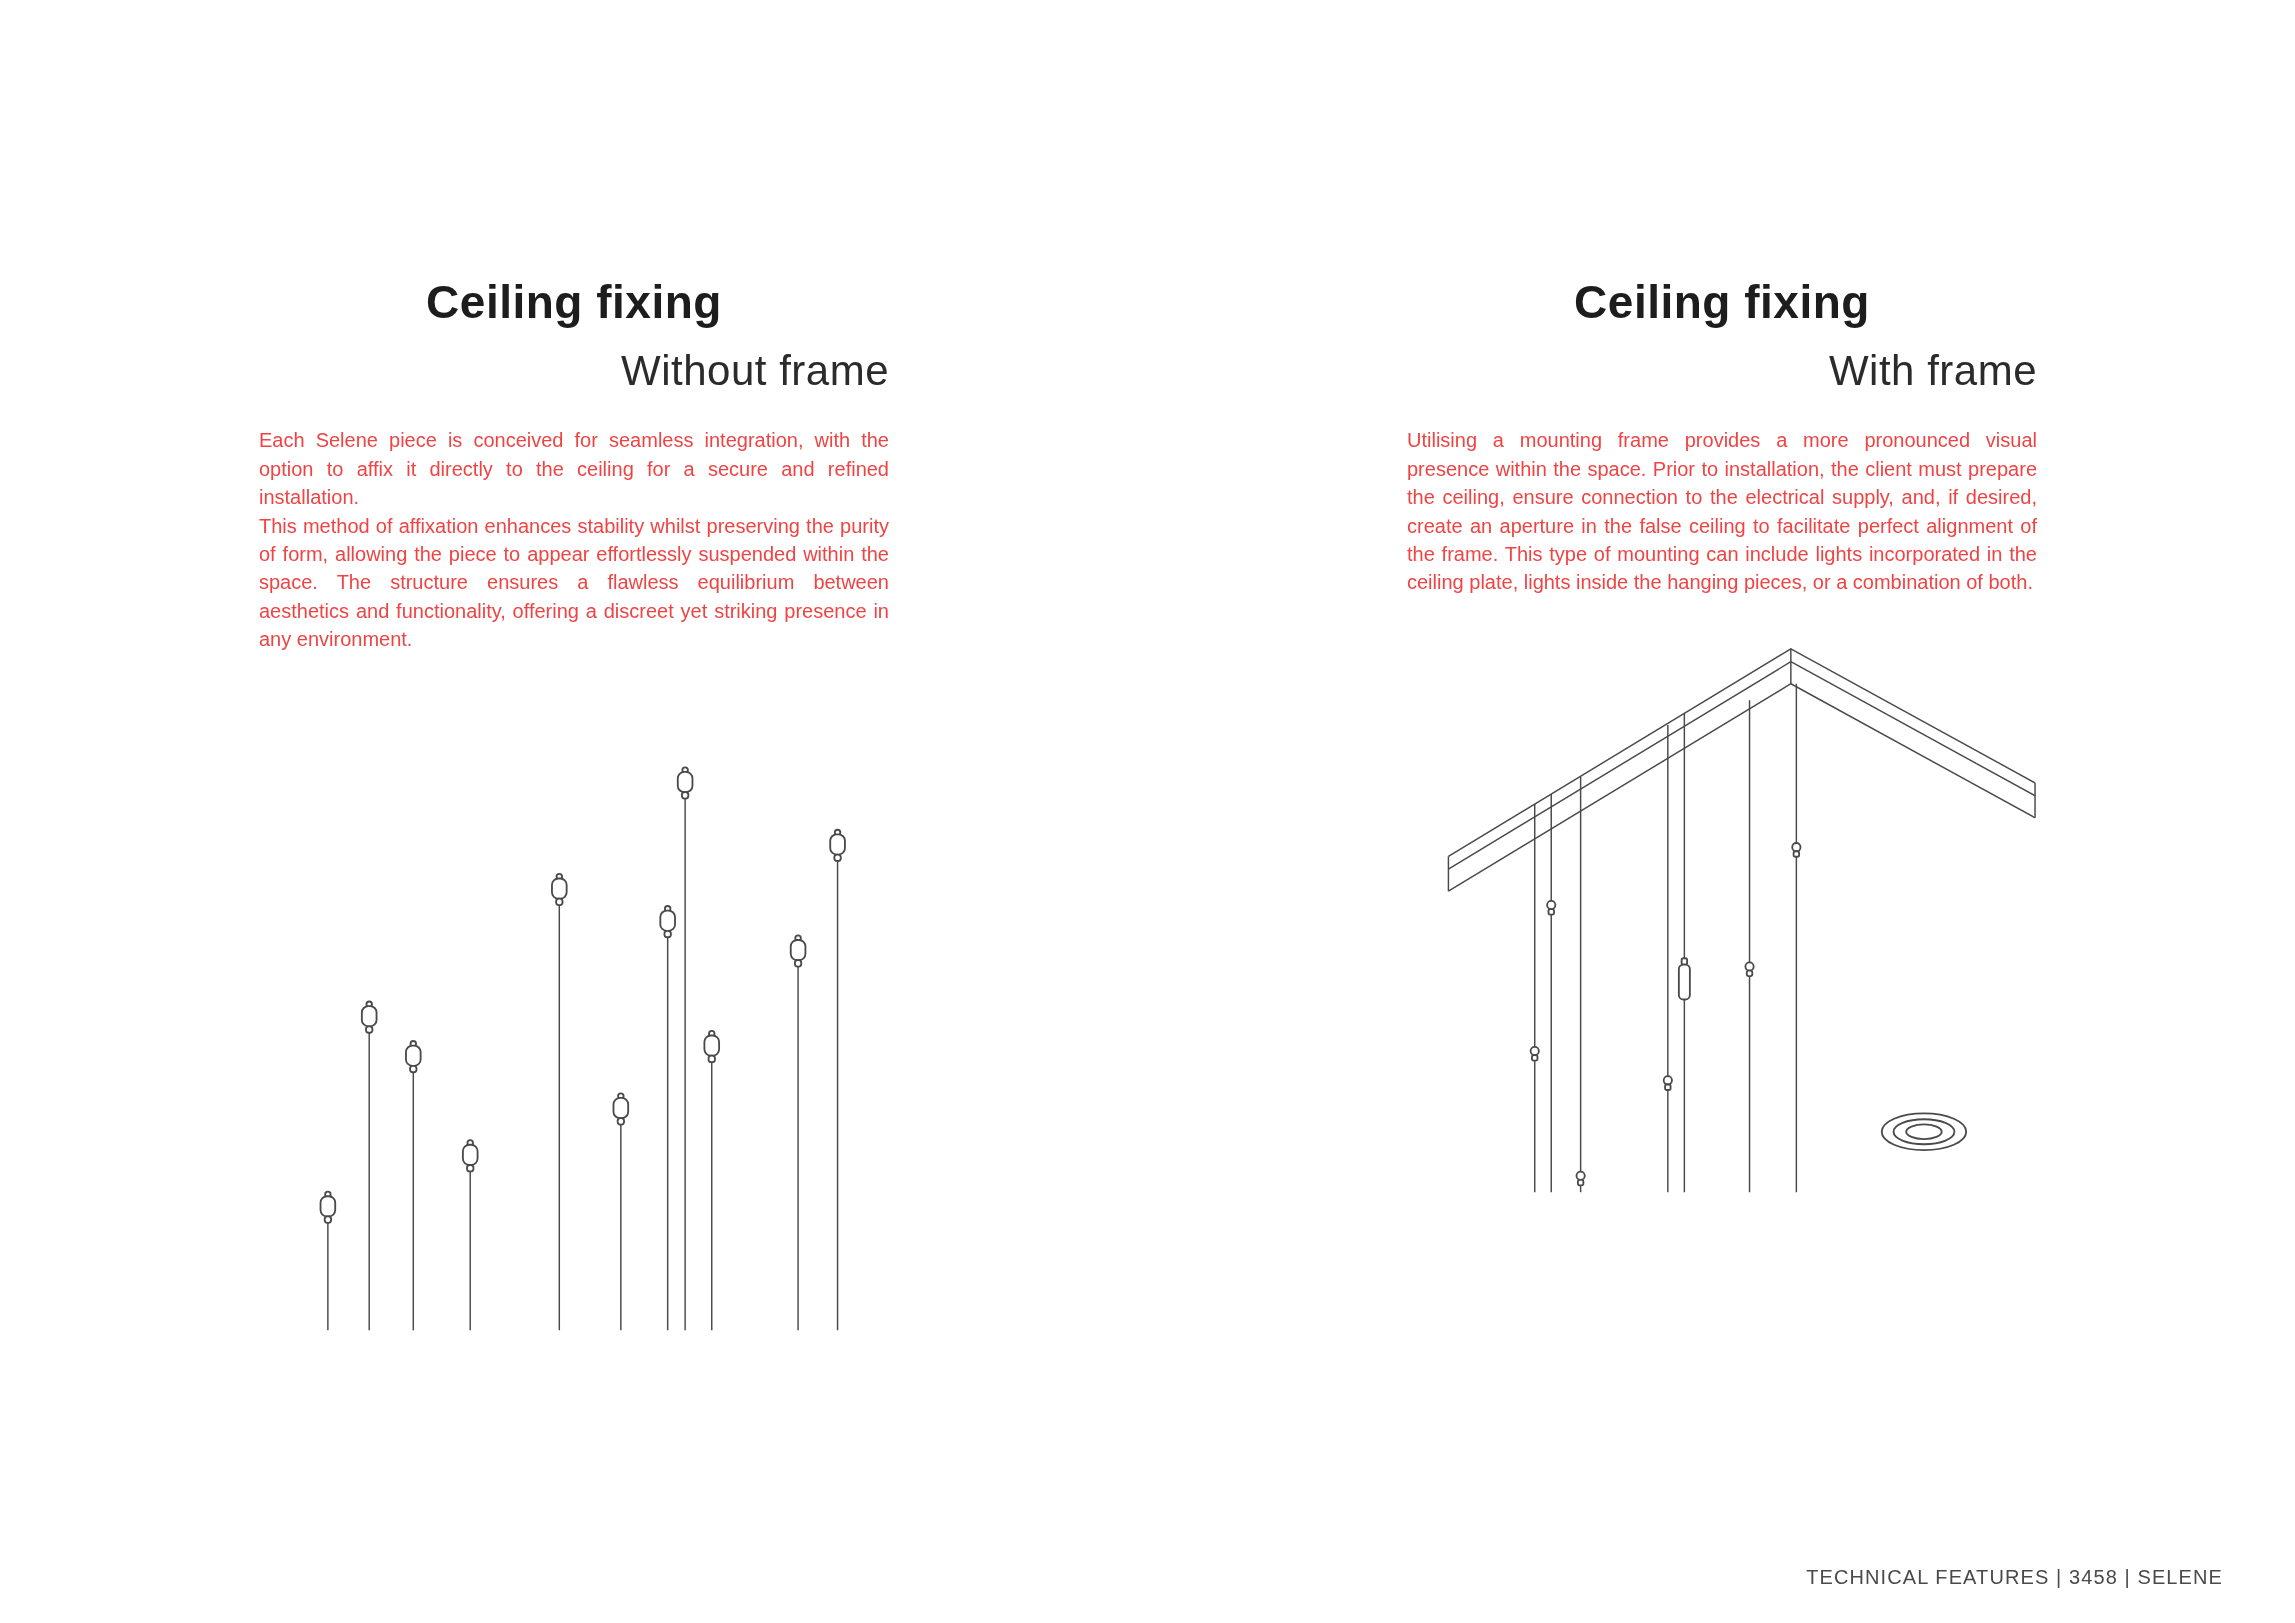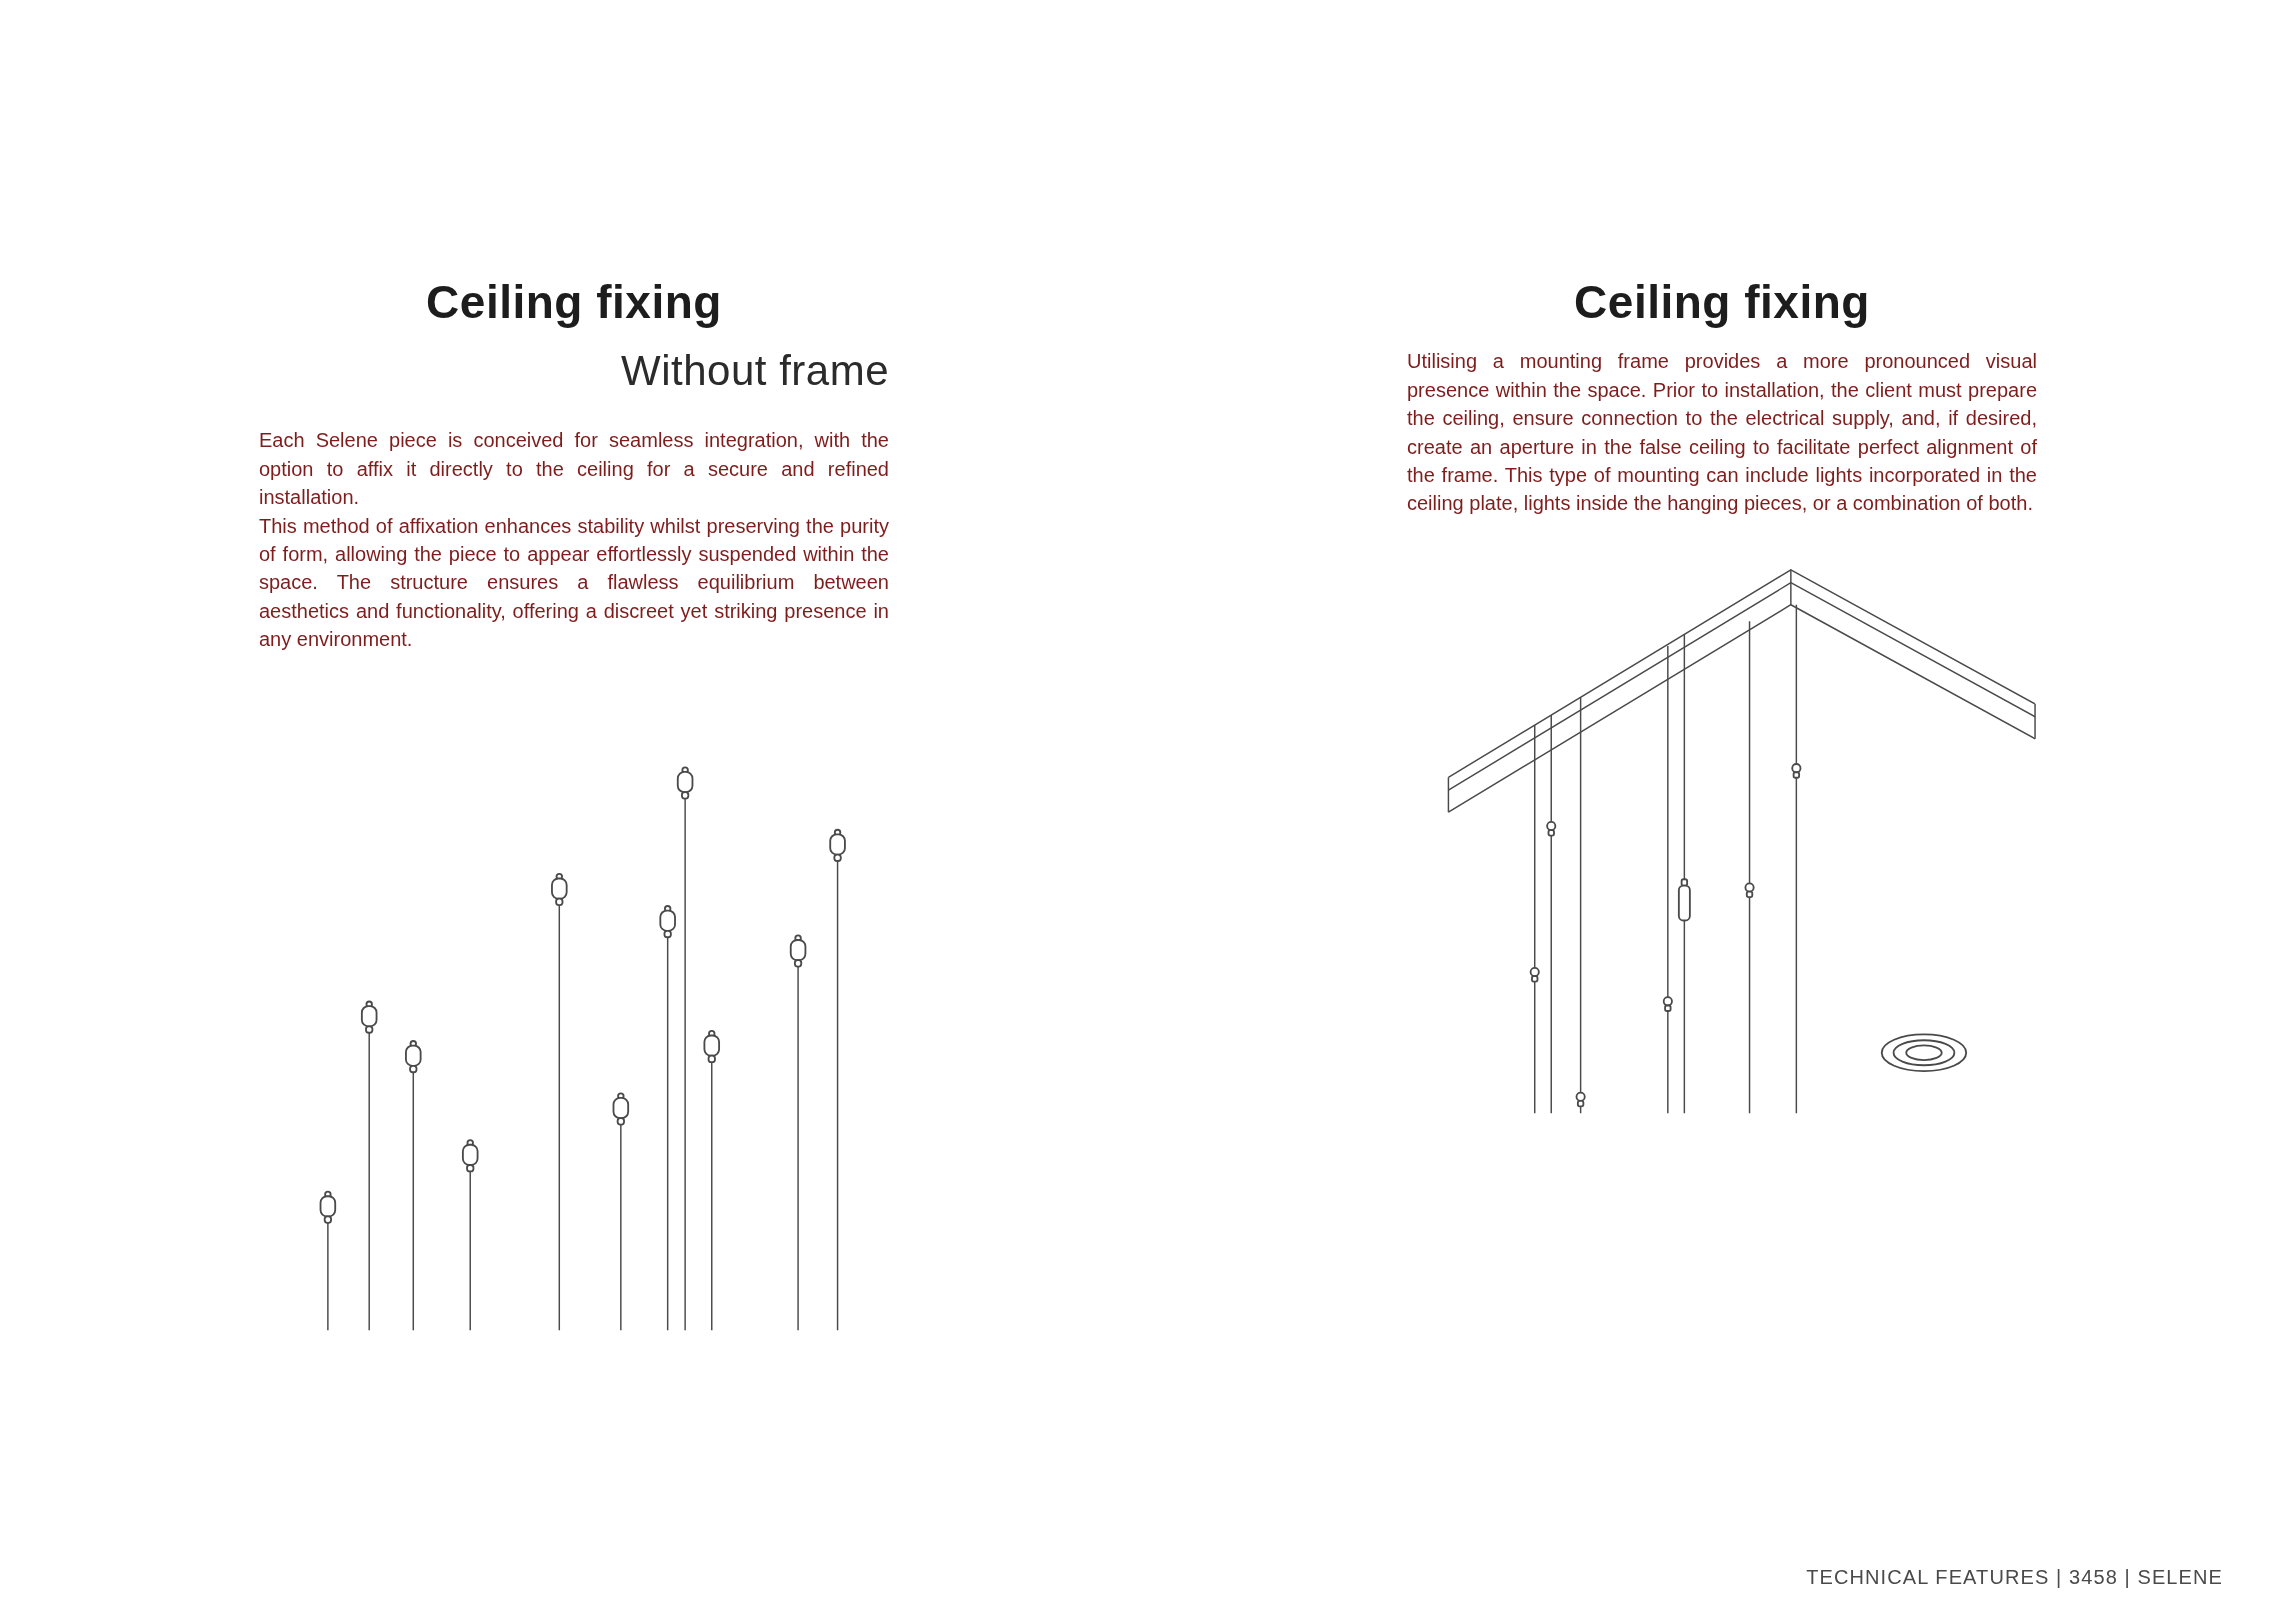--- a/index.html
+++ b/index.html
@@ -17,21 +17,21 @@
   h1.title {
     font-size:46px; font-weight:700; text-align:center;
     margin:0 0 18.4px 0; color:#1d1d1d; letter-spacing:0.5px;
   }
   h2.subtitle {
     font-size:42px; font-weight:400; text-align:right;
     margin:0 0 31px 0; color:#2b2b2b; letter-spacing:0.5px;
   }
   .body p {
     font-size:20px; line-height:1.42; text-align:justify;
-    margin:0; color:#7f1d1d;
+    margin:0; color:#ef4444;
   }
   figure { margin:0; }
   svg.fig { display:block; overflow:visible; }
   #fig-left  { margin-top:83px; }
   #fig-right { margin-top:39px; }
   .cable { stroke:#4a4a4a; stroke-width:1.6; }
   .fit   { fill:#ffffff; stroke:#4a4a4a; stroke-width:2; }
   .ring  { fill:none; stroke:#4a4a4a; stroke-width:2; }
   .frame path, .frame line { fill:none; stroke:#4a4a4a; stroke-width:1.6; stroke-linejoin:round; }
   .footer {
@@ -100,20 +100,21 @@
               <use x="619" y="101" href="#sym-canopy"></use>
             </g>
         </svg>
       </figure>
     </div>
   </section>
 
   <section class="page">
     <div class="content">
       <h1 class="title">Ceiling fixing</h1>
+      <h2 class="subtitle">With frame</h2>
       <div class="body">
         <p>Utilising a mounting frame provides a more pronounced visual presence within the space. Prior to installation, the client must prepare the ceiling, ensure connection to the electrical supply, and, if desired, create an aperture in the false ceiling to facilitate perfect alignment of the frame. This type of mounting can include lights incorporated in the ceiling plate, lights inside the hanging pieces, or a combination of both.</p>
       </div>
       <figure>
         <svg id="fig-right" class="fig" width="630" height="560" viewBox="0 0 686 610">
           <g class="frame">
             <path d="M45,240 L418,14 L684,160"></path>
             <path d="M45,254 L418,28 L684,174"></path>
             <path d="M45,278 L418,52 L684,198"></path>
             <line x1="418" y1="14" x2="418" y2="52"></line>

